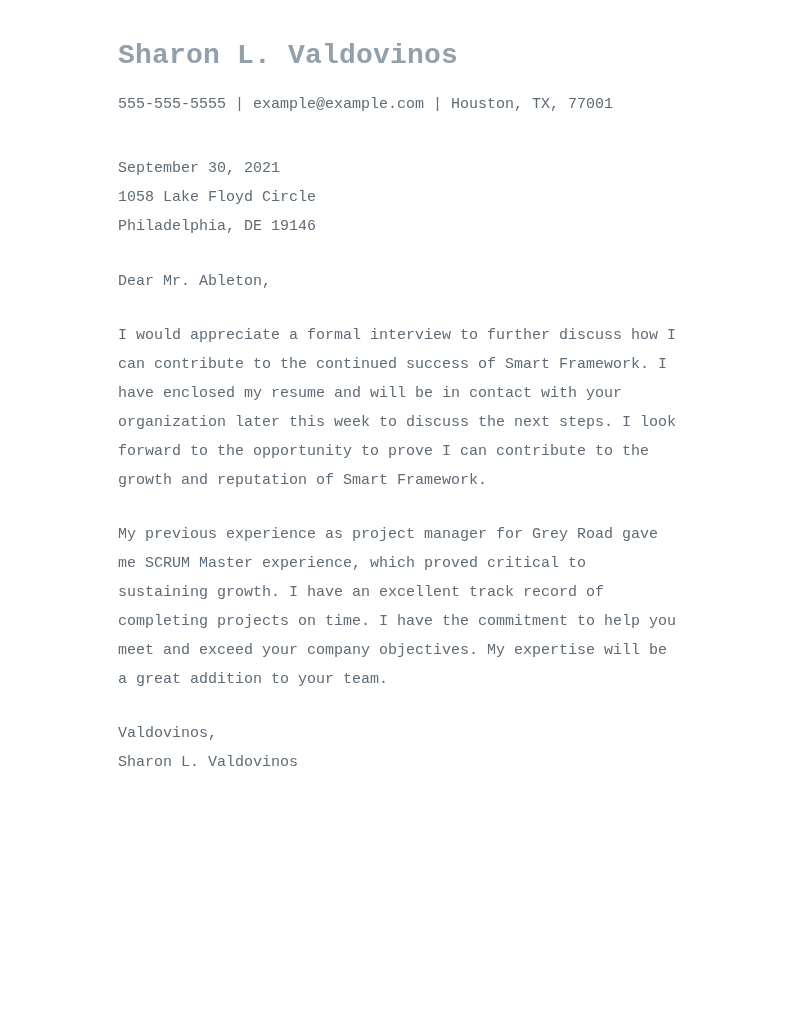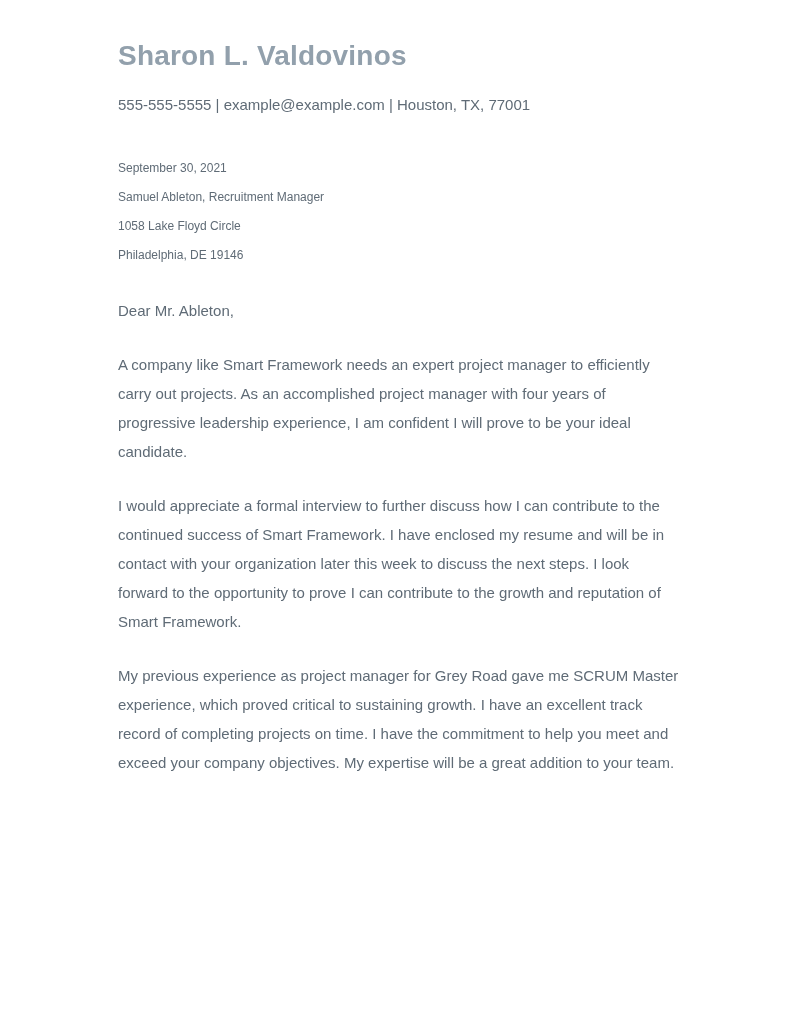--- a/index.html
+++ b/index.html
@@ -5,21 +5,21 @@
   html, body {
     margin: 0;
     padding: 0;
     background: #ffffff;
   }
   .page {
     position: relative;
     width: 791px;
     height: 772px;
     background: #ffffff;
-    font-family: Liberation Sans, sans-serif;
+    font-family: Liberation Mono, monospace;
     overflow: hidden;
   }
   .content {
     box-sizing: border-box;
     padding: 40px 110px 0 118px;
     width: 791px;
   }
   .letter-name {
     margin: 0 0 22px 0;
     font-size: 28px;
@@ -36,21 +36,21 @@
   }
   .body-text {
     font-size: 15px;
     line-height: 29px;
     color: #5f6b76;
   }
   .recipient-block {
     margin: 0 0 26px 0;
   }
   .recipient-block div {
-    font-size: 12px;
+    font-size: 15px;
     line-height: 29px;
     color: #5f6b76;
   }
   .greeting {
     margin: 0 0 25px 0;
   }
   .paragraph {
     margin: 0 0 25px 0;
     max-width: 562px;
   }
@@ -68,28 +68,26 @@
 
 <div class="page">
   <div class="content">
 
     <h1 class="letter-name">Sharon L. Valdovinos</h1>
 
     <div class="contact-line">555-555-5555 | example@example.com | Houston, TX, 77001</div>
 
     <div class="recipient-block body-text">
       <div>September 30, 2021</div>
-      <div>Samuel Ableton, Recruitment Manager</div>
       <div>1058 Lake Floyd Circle</div>
       <div>Philadelphia, DE 19146</div>
     </div>
 
     <p class="body-text greeting">Dear Mr. Ableton,</p>
 
-    <p class="body-text paragraph">A company like Smart Framework needs an expert project manager to efficiently carry out projects. As an accomplished project manager with four years of progressive leadership experience, I am confident I will prove to be your ideal candidate.</p>
 
     <p class="body-text paragraph">I would appreciate a formal interview to further discuss how I can contribute to the continued success of Smart Framework. I have enclosed my resume and will be in contact with your organization later this week to discuss the next steps. I look forward to the opportunity to prove I can contribute to the growth and reputation of Smart Framework.</p>
 
     <p class="body-text paragraph">My previous experience as project manager for Grey Road gave me SCRUM Master experience, which proved critical to sustaining growth. I have an excellent track record of completing projects on time. I have the commitment to help you meet and exceed your company objectives. My expertise will be a great addition to your team.</p>
 
     <div class="closing-block">
       <div>Valdovinos,</div>
       <div>Sharon L. Valdovinos</div>
     </div>
 

